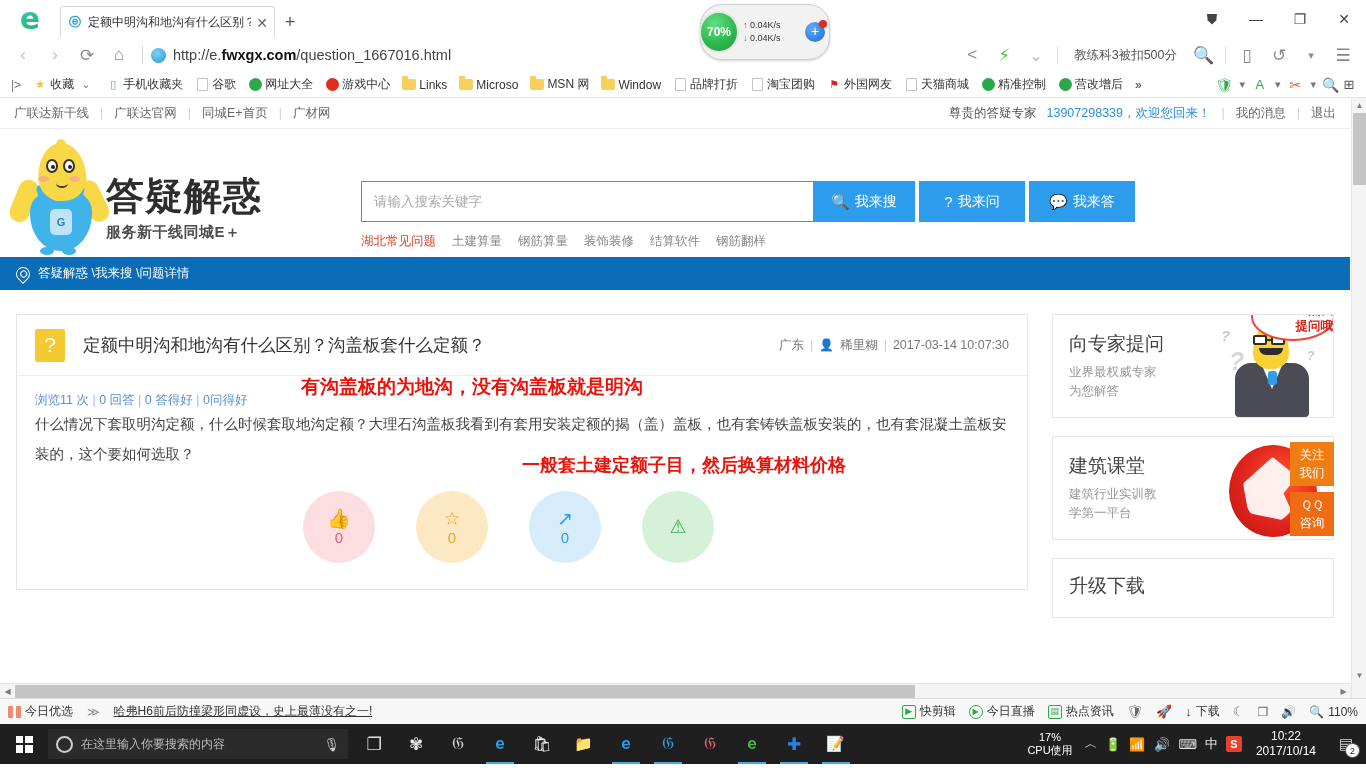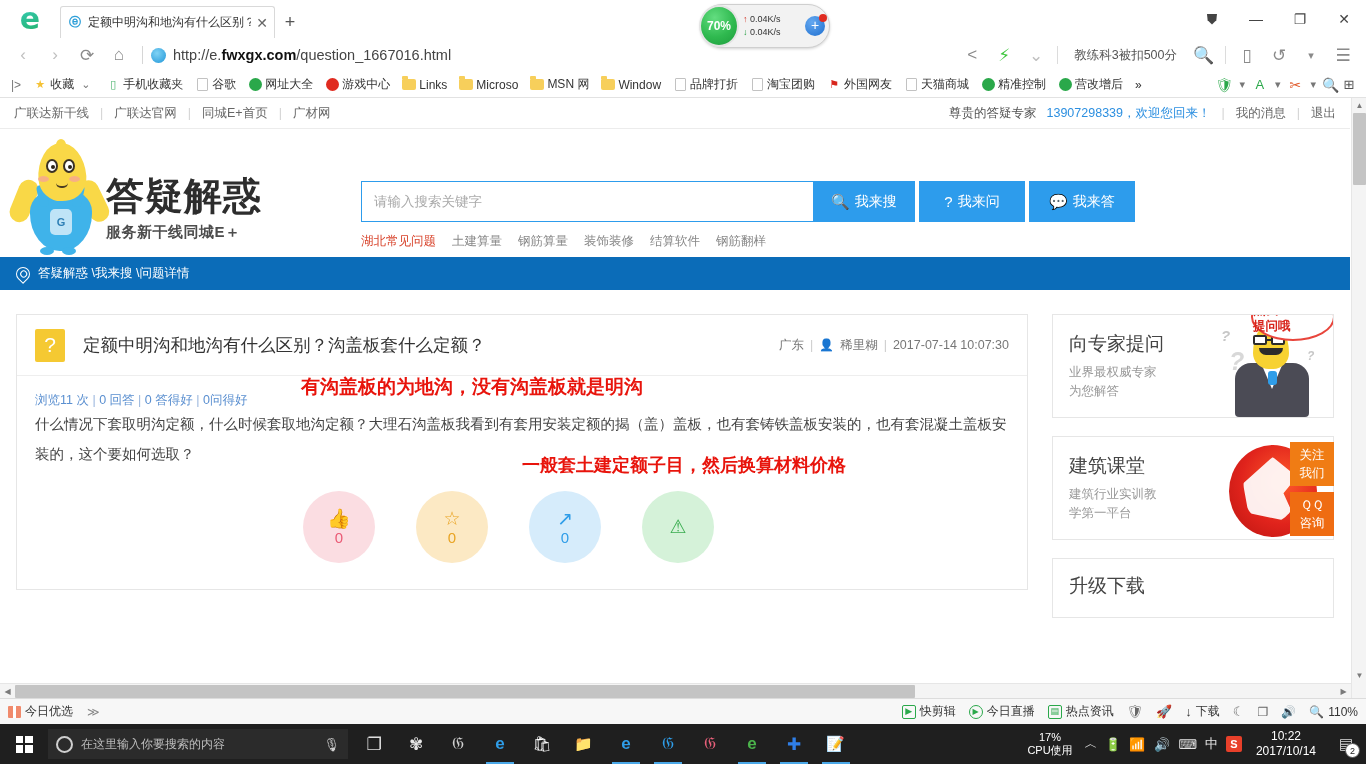--- a/index.html
+++ b/index.html
@@ -53,21 +53,21 @@
     display: flex; align-items: center;
   }
   .wc-btn {
     width: 44px; height: 32px; display:flex; align-items:center;
     justify-content:center; font-size: 14px; color:#444; cursor:pointer;
   }
 
   
   .speed-widget {
     position: absolute; left: 700px; top: 4px;
-    height: 44px; width: 130px;
+    height: 56px; width: 130px;
     background: #f2f2f2; border: 1px solid #cfcfcf;
     border-radius: 22px; display:flex; align-items:center;
     box-shadow: 0 1px 3px rgba(0,0,0,.18);
   }
   .speed-ring {
     width: 40px; height: 42px; margin-left:-2px; border-radius: 50%;
     background: radial-gradient(circle at 38% 28%, #63dd80 0%, #2fb94f 55%, #1d9b3c 100%);
     border: 2px solid #e4e4e4;
     display:flex; align-items:center; justify-content:center;
     color: #fff; font-size: 12px; font-weight: bold;
@@ -293,21 +293,21 @@
   .ex-suit{position:absolute;left:28px;top:46px;width:74px;height:54px;background:#4b4b55;border-radius:16px 16px 4px 4px;}
   .ex-shirt{position:absolute;left:54px;top:46px;width:22px;height:26px;background:#fff;clip-path:polygon(0 0,100% 0,50% 100%);}
   .ex-tie{position:absolute;left:61px;top:54px;width:9px;height:14px;background:#2f9de8;border-radius:3px;}
   .ex-qm{position:absolute;color:#c7c7c7;font-weight:bold;}
   .ex-qm.q1{left:14px;top:10px;font-size:15px;}
   .ex-qm.q2{left:22px;top:30px;font-size:25px;color:#d8d8d8;}
   .ex-qm.q3{left:100px;top:32px;font-size:12px;}
   .bubble {
     position:absolute; right: -2px; top: -22px; width: 84px; height: 48px;
     background:#fff; border:2px solid #e8453c; border-radius: 50%;
-    color:#d8251c; font-size:12.5px; font-weight:bold; text-align:left;
+    color:#d8251c; font-size:12.5px; font-weight:bold; text-align:right;
     line-height:16px; padding-top:7px; z-index:5;
   }
   .flame {
     position:absolute; right: 16px; bottom: 2px; width: 88px; height: 92px;
     border-radius: 50%;
     background: radial-gradient(circle at 62% 40%, #ff5a2b 0%, #e0231c 55%, #b81410 100%);
   }
   .flame::before{
     content:'';position:absolute;left:14px;top:12px;width:54px;height:66px;
     border-radius:50%;background:#fff;
@@ -641,21 +641,21 @@
         <div class="qcard">
           <div class="qhead">
             <div class="qmark">?</div>
             <div class="qtitle">定额中明沟和地沟有什么区别？沟盖板套什么定额？</div>
             <div class="qmeta">
               <span>广东</span>
               <span class="bar">|</span>
               <span class="usr-ico">👤</span>
               <span>稀里糊</span>
               <span class="bar">|</span>
-              <span>2017-07-14 10:07:30</span>
+              <span>2017-03-14 10:07:30</span>
             </div>
           </div>
 
           <div class="qbody">
             <div class="qstats">
               <span>浏览11 次</span>
               <span class="sep">|</span>
               <span>0 回答</span>
               <span class="sep">|</span>
               <span>0 答得好</span>
@@ -759,20 +759,21 @@
     <div class="hs-rt">▶</div>
   </div>
 </div>
 
 <div class="statusbar">
   <span class="sb-item">
     <i class="gift-ico"></i>
     <span>今日优选</span>
   </span>
   <span style="color:#888;padding:0 8px">≫</span>
+  <span class="sb-link">哈弗H6前后防撞梁形同虚设，史上最薄没有之一!</span>
 
   <div class="sb-right">
     <span class="sb-item">
       <i class="grn-box">▶</i>
       <span>快剪辑</span>
     </span>
     <span class="sb-item">
       <i class="grn-cir">▶</i>
       <span>今日直播</span>
     </span>

